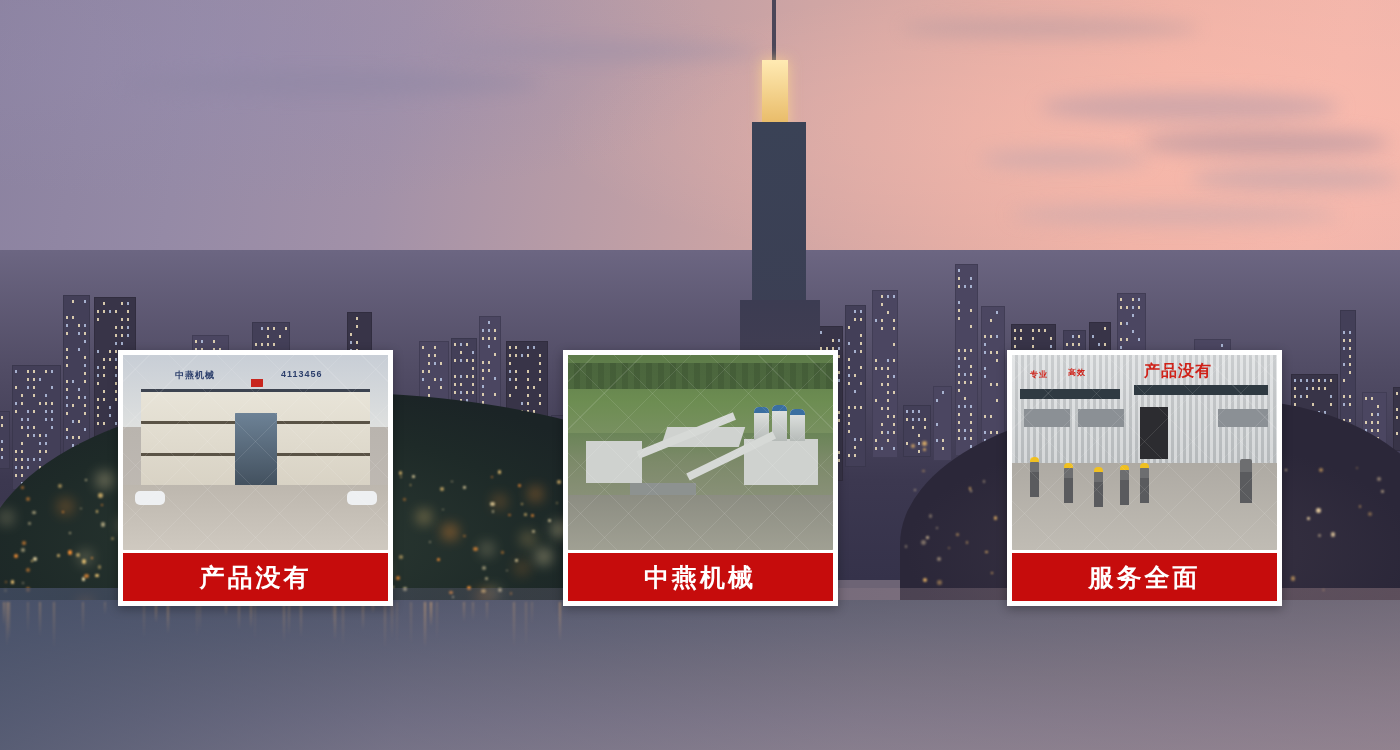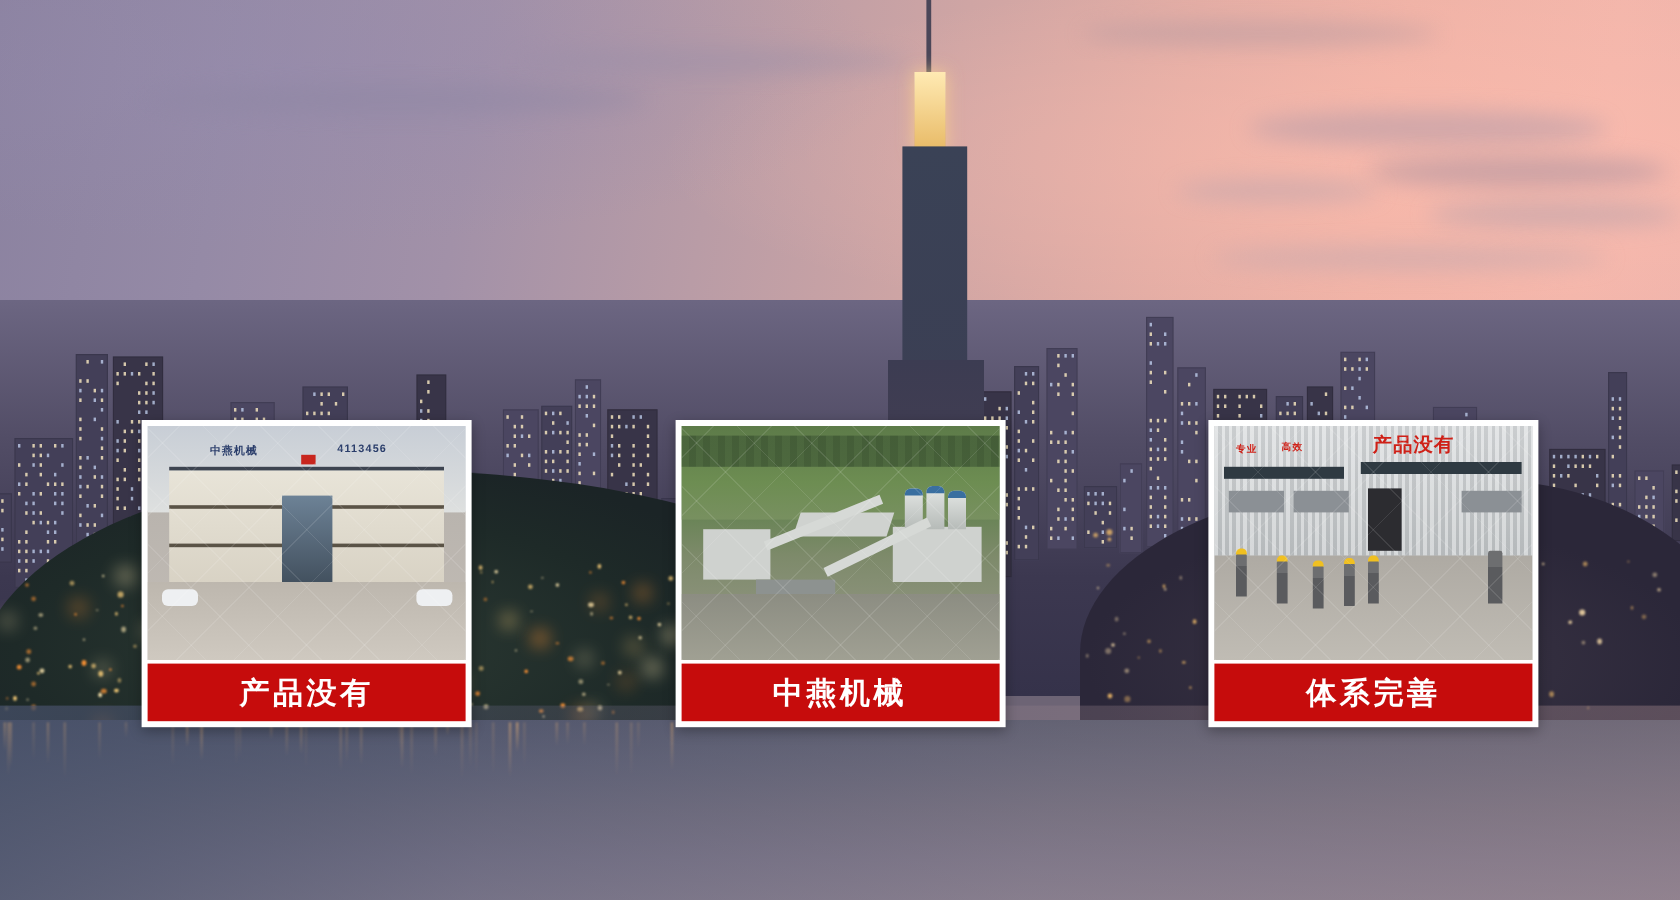--- a/index.html
+++ b/index.html
@@ -2060,18 +2060,18 @@
         <div class="worker" style="left:82px;top:116px"></div>
           <div class="hat" style="left:82px;top:112px"></div>
         <div class="worker" style="left:108px;top:114px"></div>
           <div class="hat" style="left:108px;top:110px"></div>
         <div class="worker" style="left:128px;top:112px"></div>
           <div class="hat" style="left:128px;top:108px"></div>
         <div class="worker" style="left:228px;top:104px;width:12px;height:44px;"></div>
         <div class="wm"></div>
       </div>
       <div class="card-label">
-        <span>体系完善</span>
+        <span>服务全面</span>
       </div>
     </div>
 
   </div>
 </div>
 
 </body></html>

